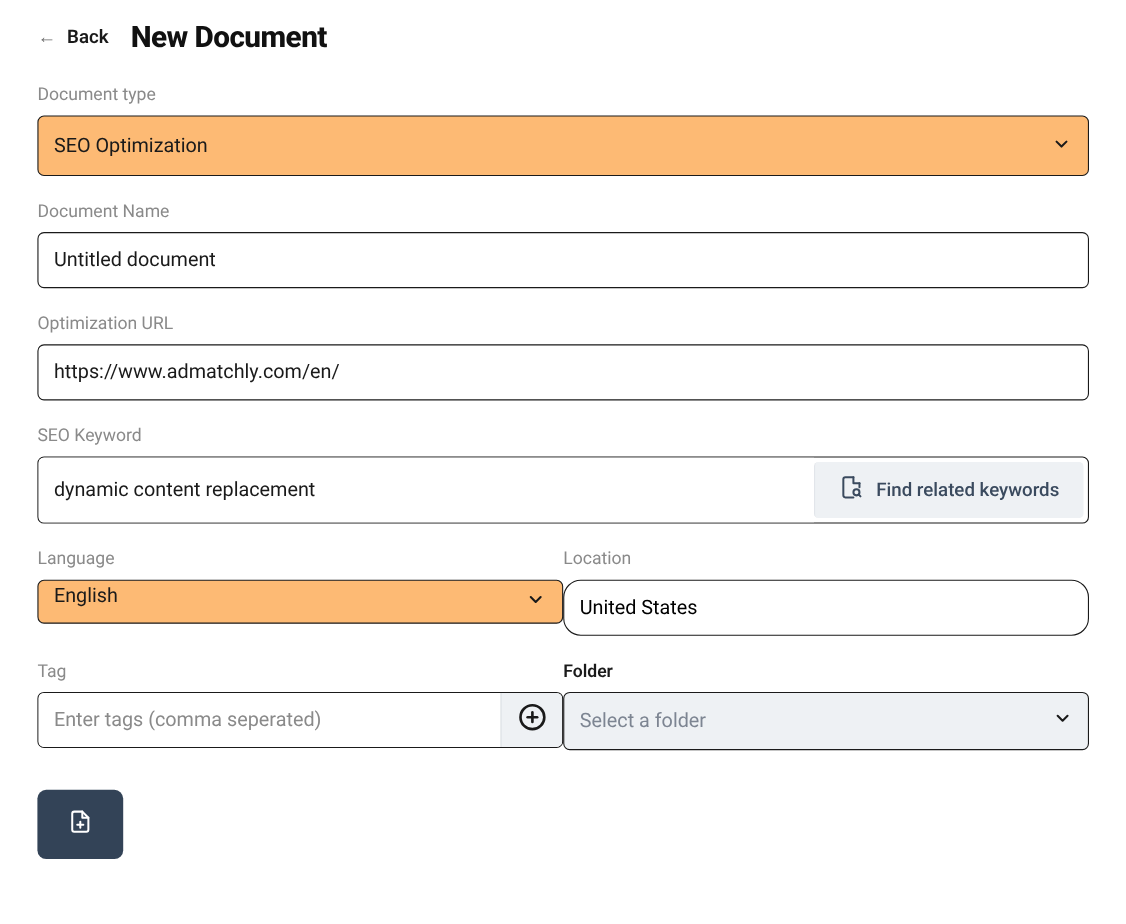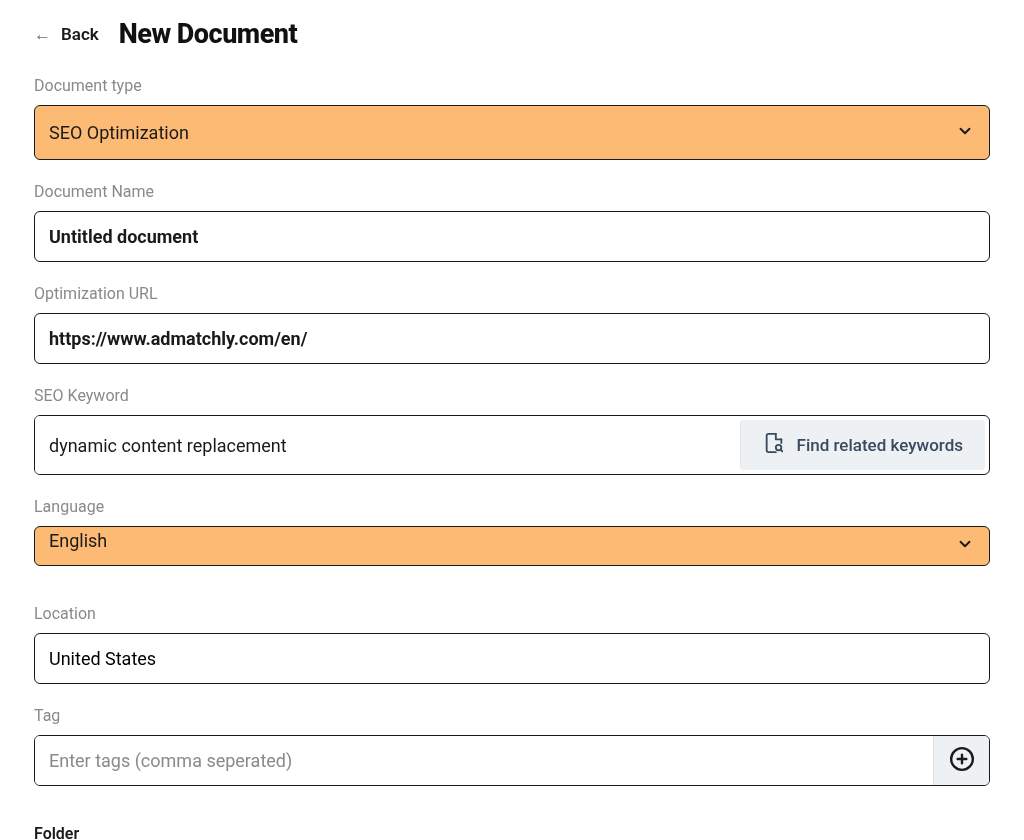--- a/index.html
+++ b/index.html
@@ -55,21 +55,20 @@
     border: 1.5px solid #1a1a1a;
     border-radius: 6px;
     font-size: 18px;
     color: #1a1a1a;
     background: #fff;
   }
   .input {
     padding: 14px 14px;
     outline: none;
     font-family: inherit;
-    font-weight: bold;
   }
   .input::placeholder { color: #8a8a8a; }
   .select-wrap { position: relative; }
   .select {
     padding: 16px 48px 16px 14px;
     appearance: none;
     outline: none;
     font-family: inherit;
     cursor: pointer;
     background: #fdba74;
@@ -105,28 +104,26 @@
     cursor: pointer;
     border-left: 1px solid #e2e5ea;
     border-radius: 4px;
     margin: 4px 4px 4px 0;
     color: #3a4a5e;
     font-size: 17px;
     font-weight: 500;
   }
   .row-2 {
     display: flex;
-    gap: 16px;
-    flex-direction: column;
   }
   .row-2 > .field-group { flex: 1; }
   .location-input {
     width: 100%;
     border: 1.5px solid #1a1a1a;
-    border-radius: 6px;
+    border-radius: 16px;
     padding: 14px 14px;
     font-size: 18px;
     outline: none;
     font-family: inherit;
   }
   .tag-wrap {
     display: flex;
     align-items: stretch;
     padding: 0;
     overflow: hidden;
@@ -263,20 +260,28 @@
               <circle cx="12" cy="12" r="10"></circle>
                 <line x1="12" y1="8" x2="12" y2="16"></line>
                 <line x1="8" y1="12" x2="16" y2="12"></line>
             </svg>
           </span>
         </div>
       </div>
     </div>
     <div class="field-group">
       <label class="field-label folder">Folder</label>
+      <div class="folder-select">
+        <span>Select a folder</span>
+        <span>
+          <svg width="18" height="18" viewBox="0 0 24 24" fill="none" stroke="#1a1a1a" stroke-width="2.5" stroke-linecap="round" stroke-linejoin="round">
+              <polyline points="6 9 12 15 18 9"></polyline>
+            </svg>
+        </span>
+      </div>
     </div>
   </div>
 
   <button class="submit-btn">
     <span>
       <svg width="22" height="22" viewBox="0 0 24 24" fill="none" stroke="#fff" stroke-width="2" stroke-linecap="round" stroke-linejoin="round">
         <path d="M14 2H6a2 2 0 0 0-2 2v16a2 2 0 0 0 2 2h12a2 2 0 0 0 2-2V8z"></path>
         <polyline points="14 2 14 8 20 8"></polyline>
         <line x1="12" y1="18" x2="12" y2="12"></line>
           <line x1="9" y1="15" x2="15" y2="15"></line>

